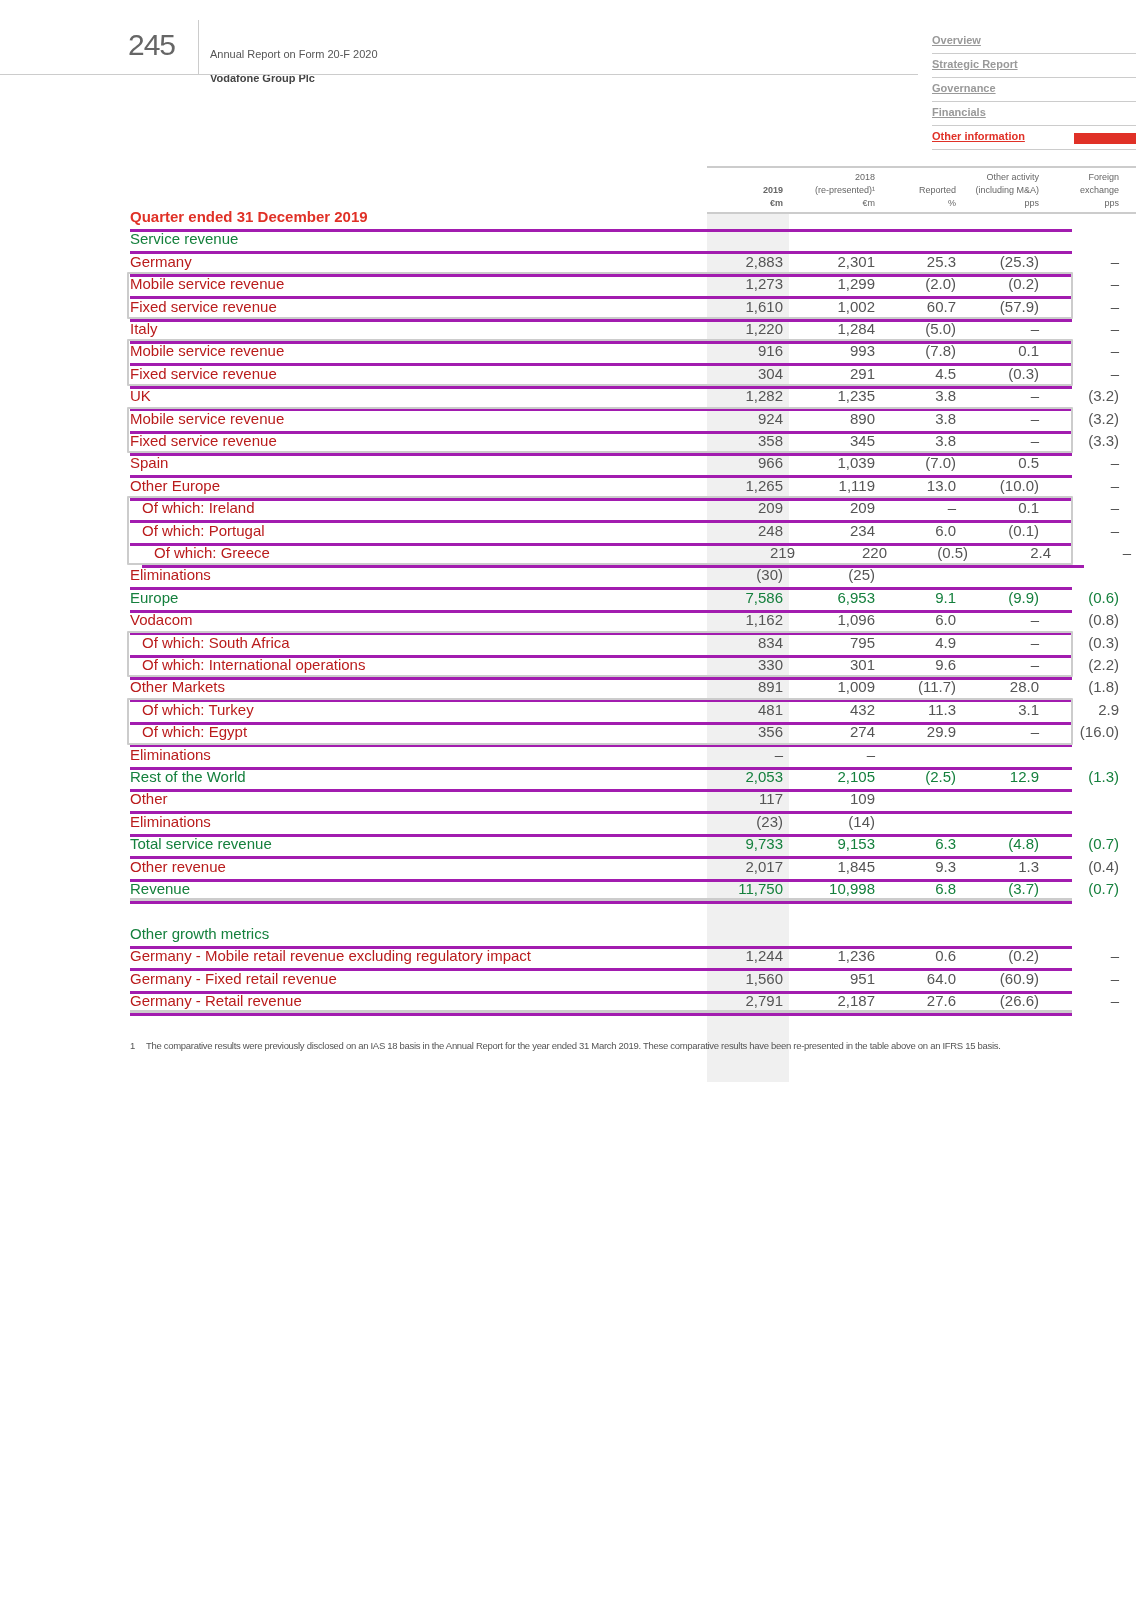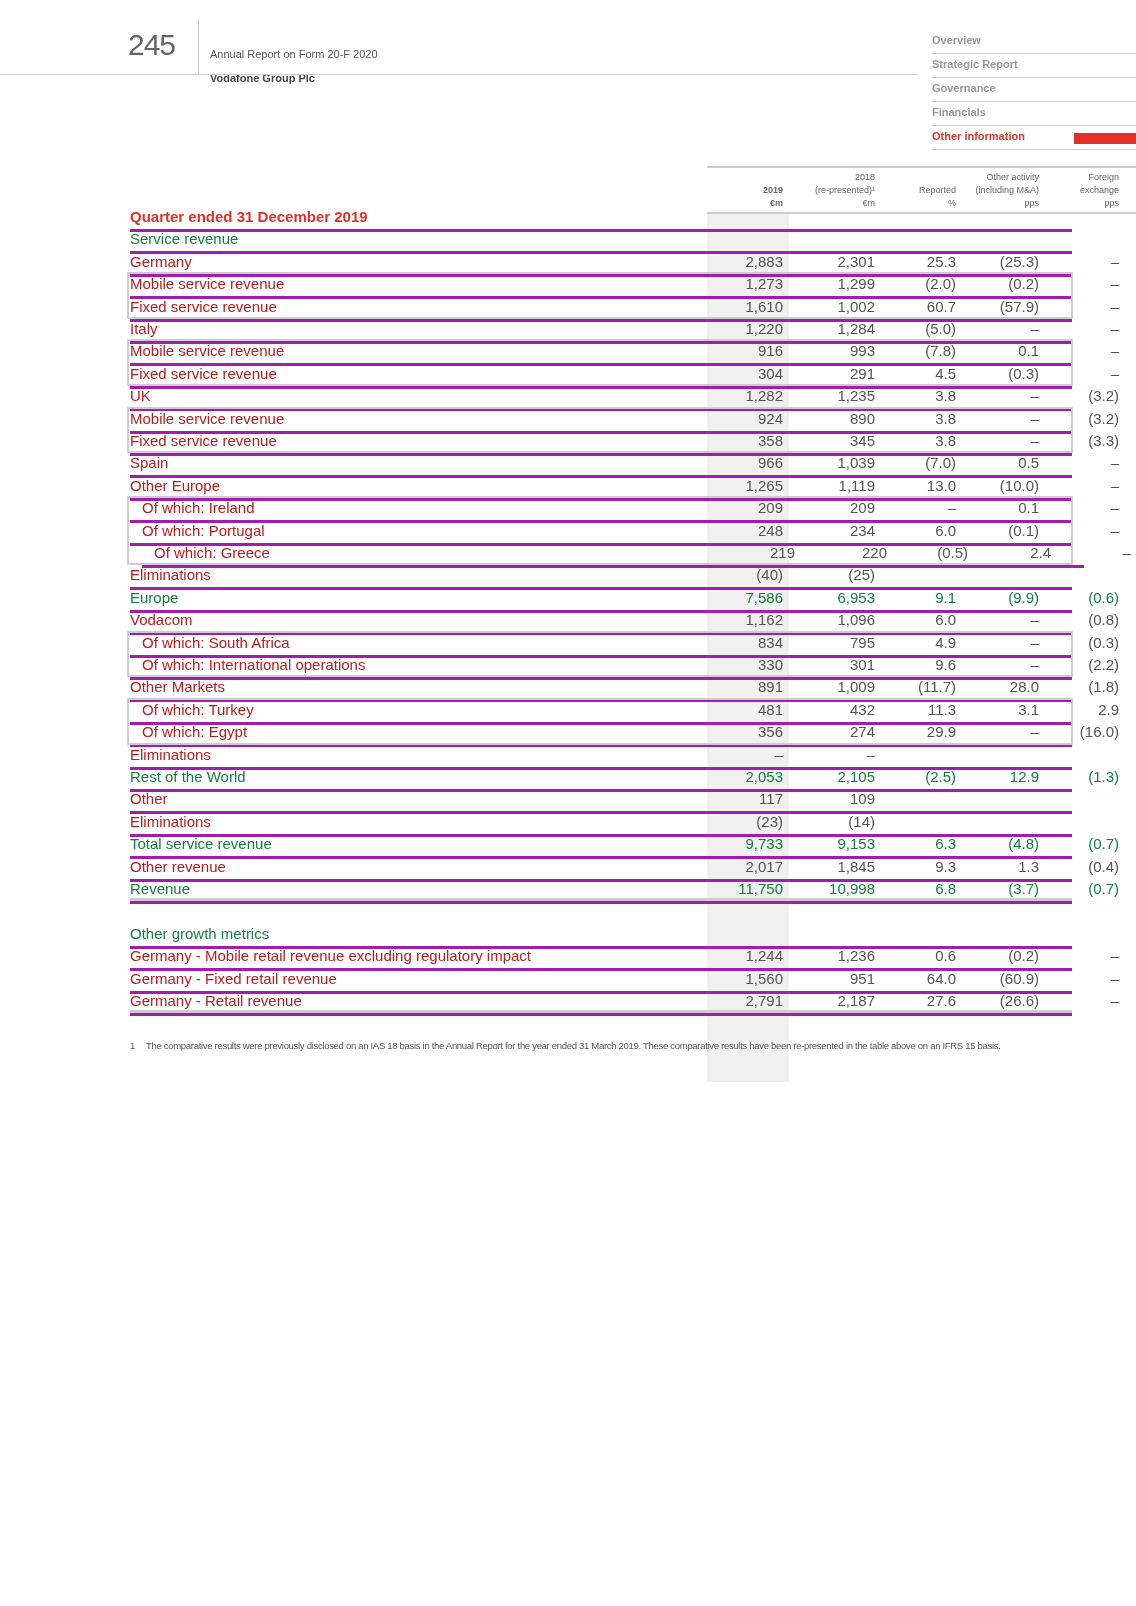--- a/index.html
+++ b/index.html
@@ -3,21 +3,21 @@
 <meta charset="utf-8">
 <style>
   html, body { margin:0; padding:0; background:#ffffff; }
   body { width:1136px; height:1606px; position:relative; font-family:"Liberation Sans", sans-serif; color:#555; overflow:hidden; }
   .page-num { position:absolute; left:128px; top:28px; font-size:30px; color:#666; font-weight:300; letter-spacing:-1px; }
   .hdr-divider-v { position:absolute; left:198px; top:20px; width:1px; height:54px; background:#ccc; }
   .hdr-line { position:absolute; left:0; top:74px; width:918px; height:1px; background:#ccc; }
   .company { position:absolute; left:210px; top:33px; font-size:11px; font-weight:bold; color:#444;margin-top:39px; }
   .subtitle { position:absolute; left:210px; top:48px; font-size:11px; color:#555; }
   .nav { position:absolute; left:932px; top:30px; width:204px; }
-  .nav-item { font-size:11px; font-weight:bold; color:#999; height:23px; line-height:21px; border-bottom:1px solid #ccc; position:relative; cursor:pointer; }
+  .nav-item { font-size:11px; font-weight:bold; color:#999; height:23px; line-height:21px; border-bottom:1px solid #ccc; position:relative; cursor:pointer;text-decoration:underline; }
   .nav-item.active { color:#e03127; }
   .nav-item.active .bar { position:absolute; right:0; top:7px; width:62px; height:11px; background:#e03127; }
 
   .tbl { position:absolute; left:130px; top:166px; width:942px; }
   .shade { position:absolute; left:577px; top:46px; width:82px; height:870px; background:#f0f0f0; }
   .colhead { position:absolute; left:577px; top:0; width:495px; height:44px; border-top:2px solid #ccc; border-bottom:2px solid #ccc; }
   .colhead div { position:absolute; font-size:9px; color:#666; text-align:right; line-height:12px; }
   .row { position:absolute; left:0; width:942px; height:23px; border-bottom:3px solid #a21caf; font-size:15px; }
   .row .label { position:absolute; left:0; top:2px; white-space:nowrap; color:#b91c1c; }
   .row .c { position:absolute; top:2px; text-align:right; color:#555; }
@@ -205,21 +205,21 @@
       <span class="label">Of which: Greece</span>
       <span class="c c1">219</span>
       <span class="c c2">220</span>
       <span class="c c3">(0.5)</span>
       <span class="c c4">2.4</span>
       <span class="c c5">–</span>
       <span class="c c6">1.9</span>
     </div>
     <div class="row" style="top: 398.4px;">
       <span class="label">Eliminations</span>
-      <span class="c c1">(40)</span>
+      <span class="c c1">(30)</span>
       <span class="c c2">(25)</span>
       <span class="c c3"></span>
       <span class="c c4"></span>
       <span class="c c5"></span>
       <span class="c c6"></span>
     </div>
     <div class="row bold" style="top: 420.8px;">
       <span class="label">Europe</span>
       <span class="c c1">7,586</span>
       <span class="c c2">6,953</span>

